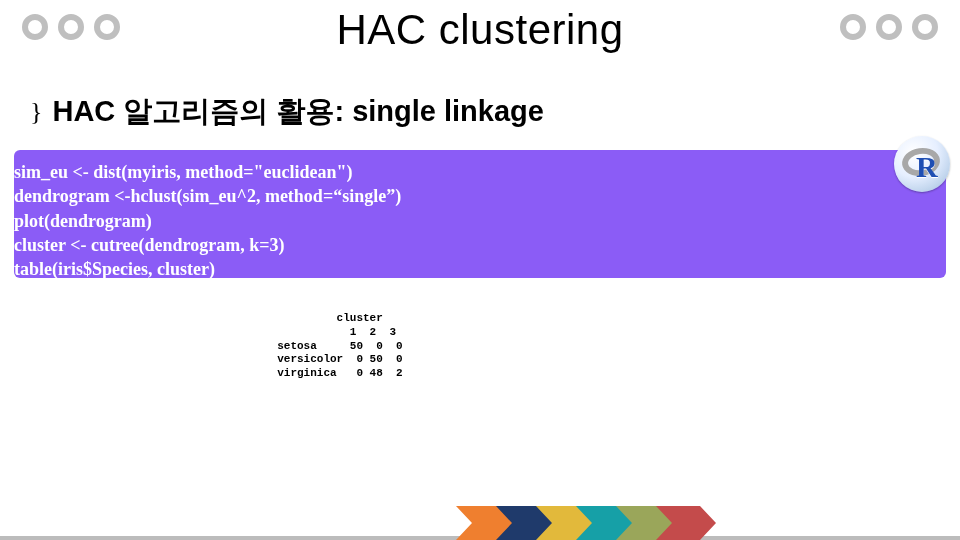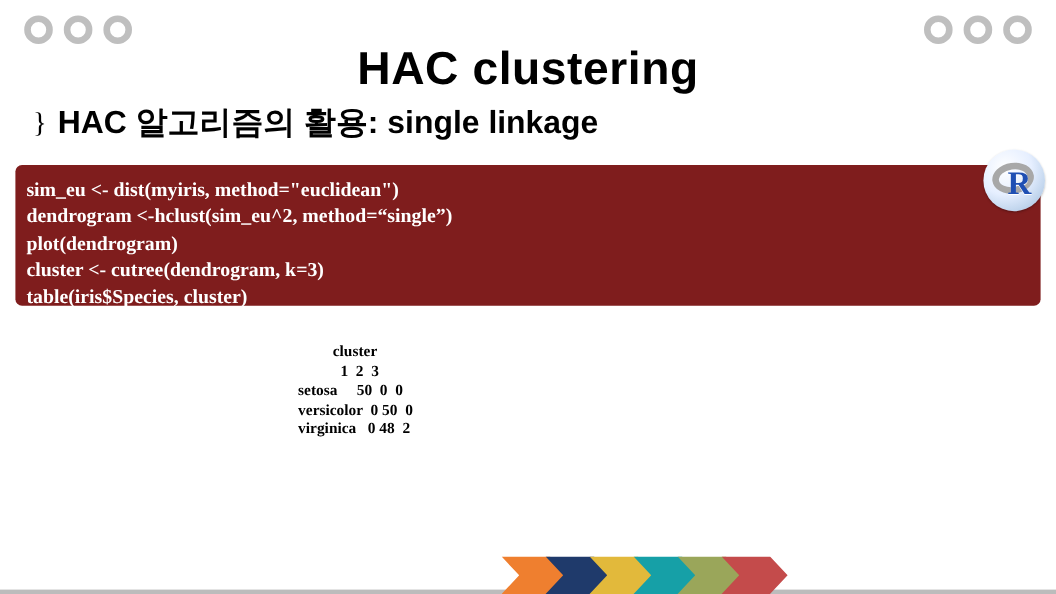--- a/index.html
+++ b/index.html
@@ -4,34 +4,34 @@
 <style>
   * { margin: 0; padding: 0; box-sizing: border-box; }
   html, body { width: 960px; height: 540px; font-family: "Malgun Gothic", "Segoe UI", Arial, sans-serif; background: #fff; overflow: hidden; }
   .slide { position: relative; width: 960px; height: 540px; }
 
   .ring-row { position: absolute; top: 14px; display: flex; gap: 10px; }
   .ring-row.left { left: 22px; }
   .ring-row.right { right: 22px; }
   .ring { width: 26px; height: 26px; border: 6px solid #bfbfbf; border-radius: 50%; }
 
-  .title { position: absolute; top: 0; left: 0; right: 0; text-align: center; font-size: 42px; font-weight: 700; color: #000; letter-spacing: 0.5px; padding-top: 6px; margin-top: 32px; }
+  .title { position: absolute; top: 0; left: 0; right: 0; text-align: center; font-size: 42px; font-weight: 400; color: #000; letter-spacing: 0.5px; padding-top: 6px; }
 
   .subtitle-row { position: absolute; top: 92px; left: 30px; display: flex; align-items: center; gap: 10px; }
   .brace { font-size: 26px; color: #000; font-family: "Times New Roman", serif; line-height: 1; }
   .subtitle { font-size: 29px; font-weight: 700; color: #000; }
 
-  .codebox { position: absolute; top: 150px; left: 14px; width: 932px; height: 128px; background: #7f1d1d; border-radius: 6px; color: #fff; font-family: Georgia, "Times New Roman", serif; font-weight: 700; font-size: 18px; line-height: 1.35; padding: 10px 10px; white-space: pre; }
+  .codebox { position: absolute; top: 150px; left: 14px; width: 932px; height: 128px; background: #8b5cf6; border-radius: 6px; color: #fff; font-family: Georgia, "Times New Roman", serif; font-weight: 700; font-size: 18px; line-height: 1.35; padding: 10px 0; white-space: pre; }
 
   .r-badge { position: absolute; top: 136px; right: 10px; width: 56px; height: 56px; }
   .r-badge .halo { position: absolute; inset: 0; border-radius: 50%; background: radial-gradient(circle at 35% 30%, #ffffff 0%, #e6efff 45%, #c5d8ef 70%, #9ab8d8 100%); box-shadow: 0 1px 2px rgba(0,0,0,.3); }
   .r-badge .ring2 { position: absolute; left: 8px; top: 12px; width: 38px; height: 28px; border: 6px solid #a8a8a8; border-radius: 50%; transform: rotate(-8deg); }
   .r-badge .r { position: absolute; left: 22px; top: 14px; font-family: "Times New Roman", serif; font-weight: 700; font-size: 30px; color: #1f4fb3; text-shadow: 0 1px 0 #fff; }
 
-  .output { position: absolute; top: 312px; left: 264px; font-family: Liberation Serif, serif; font-size: 14px; color: #000; white-space: pre; line-height: 1.25; font-weight: 600; }
+  .output { position: absolute; top: 312px; left: 264px; font-family: Liberation Mono, monospace; font-size: 11px; color: #000; white-space: pre; line-height: 1.25; font-weight: 600; }
 
   .footer { position: absolute; left: 0; right: 0; bottom: 0; height: 40px; }
   .footer .bar { position: absolute; left: 0; right: 0; bottom: 0; height: 4px; background: #bcbcbc; }
   .chev { position: absolute; bottom: 0; height: 34px; }
   .chev svg { display: block; height: 34px; }
 </style>
 </head>
 <body>
 
 <div class="slide">

